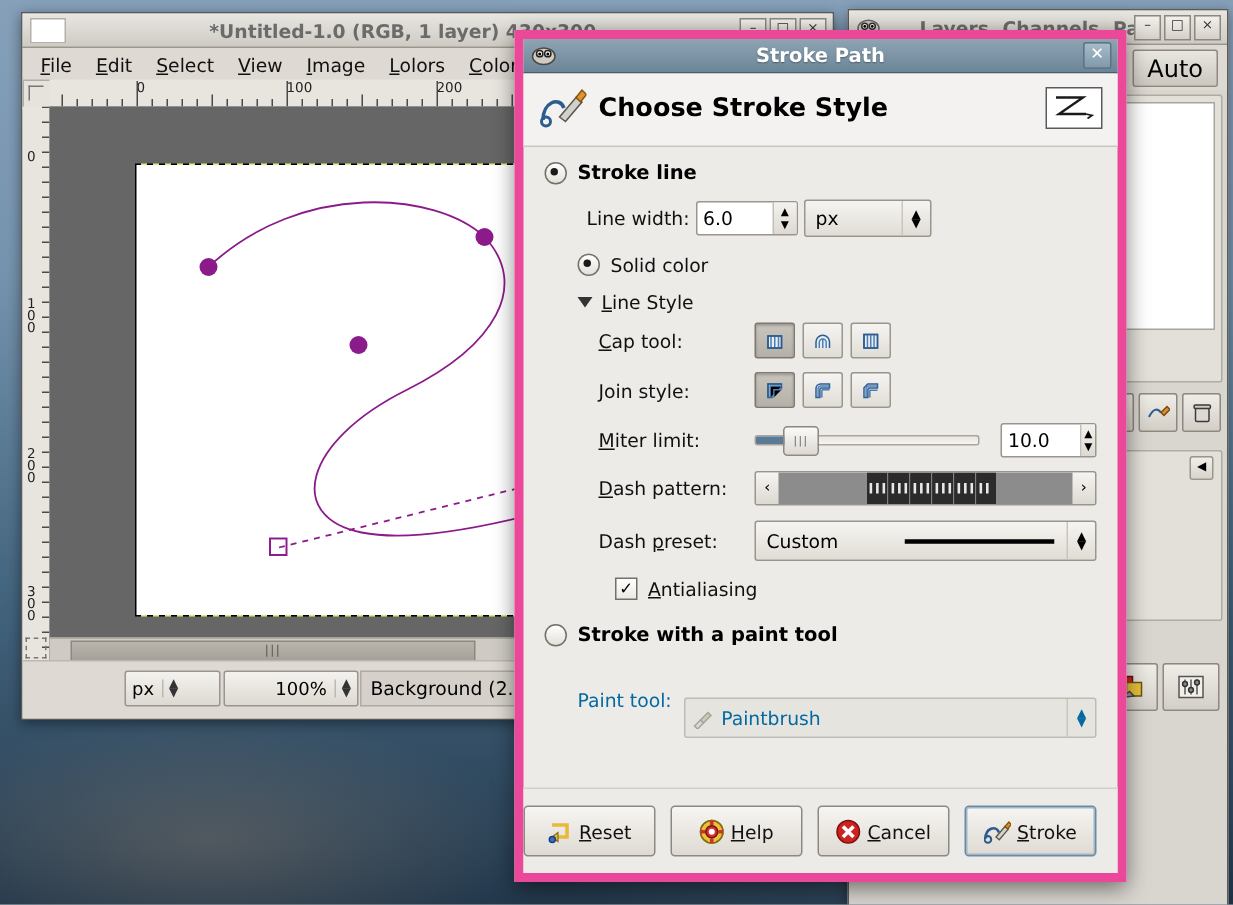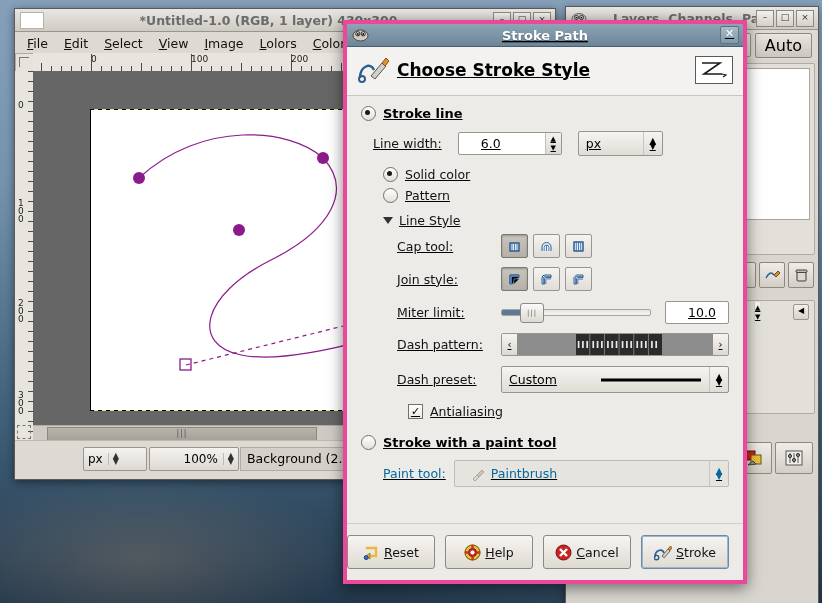--- a/index.html
+++ b/index.html
@@ -69,21 +69,21 @@
   .dock-list{height:150px;background:#fff;border:1px solid #a9a49c;margin:4px;}
   .dock-iconrow{display:flex;gap:3px;padding:4px;justify-content:flex-end;}
   .ibtn{width:24px;height:24px;border:1px solid #8d8880;border-radius:2px;
     background:linear-gradient(180deg,#f0ede8,#d3cfc7);display:flex;align-items:center;justify-content:center;font-size:12px;}
   .fgbg-label{font-size:12.5px;color:#333;padding:3px 6px;}
   .toolrow{display:flex;gap:3px;padding:4px;}
   .tool-btn{width:36px;height:30px;border:1px solid #8d8880;border-radius:2px;
     background:linear-gradient(180deg,#f0ede8,#d3cfc7);display:flex;align-items:center;justify-content:center;}
   
   #dialog{position:absolute;left:343px;top:20px;width:396px;height:556px;
-    background:#ecebe8;border:4px solid #ec4899;box-shadow:0 4px 14px rgba(0,0,0,.5);text-decoration:underline;}
+    background:#ecebe8;border:6px solid #ec4899;box-shadow:0 4px 14px rgba(0,0,0,.5);}
   .dlg-title{height:22px;display:flex;align-items:center;
     background:linear-gradient(180deg,#8ea4b4,#6b8598);border-bottom:1px solid #4a5d6b;}
   .dlg-gimp-icon{width:20px;height:16px;margin-left:3px;display:flex;align-items:center;justify-content:center;font-size:12px;}
   .dlg-title-txt{flex:1;text-align:center;font-weight:bold;font-size:13px;color:#fff;
     text-shadow:0 1px 1px rgba(0,0,0,.35);}
   .dlg-close{width:17px;height:16px;margin-right:4px;border:1px solid #5d7385;border-radius:2px;
     background:linear-gradient(180deg,#a8bbc8,#8099aa);color:#fff;font-size:11px;line-height:14px;text-align:center;font-weight:bold;}
   .dlg-header{display:flex;align-items:center;gap:8px;padding:7px 10px 9px 10px;
     background:#f3f2f0;border-bottom:1px solid #c9c6c0;}
   .hdr-icon{width:32px;height:32px;flex:none;}
@@ -93,21 +93,21 @@
   .hdr-preview{width:36px;height:26px;border:1px solid #5a5a5a;background:#fff;flex:none;}
   .dlg-body{padding:10px 14px 0 14px;}
   .radio{display:inline-block;width:13px;height:13px;border-radius:50%;
     border:1px solid #757066;background:linear-gradient(180deg,#fff,#e3e0da);vertical-align:-2px;position:relative;}
   .radio.on:after{content:"";position:absolute;left:3px;top:3px;width:5px;height:5px;border-radius:50%;background:#1a1a1a;}
   .row{display:flex;align-items:center;}
   .lbl{font-size:12.5px;color:#111;}
   .lbl u{text-decoration:underline;}
   .bold{font-weight:bold;font-size:13px;}
   .spinbox{display:flex;align-items:center;border:1px solid #9a958d;background:#fff;border-radius:2px;height:21px;}
-  .spinbox input{border:0;outline:0;width:42px;padding:0 22px;font-size:12.5px;font-family:inherit;background:transparent;}
+  .spinbox input{border:0;outline:0;width:42px;padding:0 4px;font-size:12.5px;font-family:inherit;background:transparent;}
   .spin-btns{display:flex;flex-direction:column;justify-content:center;width:15px;height:100%;
     border-left:1px solid #c3bfb8;background:linear-gradient(180deg,#f4f2ee,#ddd9d2);}
   .spin-btns b{font-size:7px;line-height:9px;text-align:center;font-weight:normal;}
   .combo{display:flex;align-items:center;justify-content:space-between;border:1px solid #9a958d;border-radius:2px;
     height:23px;background:linear-gradient(180deg,#f6f4f1,#e0ddd6);padding-left:7px;font-size:12.5px;}
   .combo .arrows{width:18px;display:flex;flex-direction:column;align-items:center;justify-content:center;
     border-left:1px solid #c9c5be;height:100%;line-height:6px;font-size:8px;}
   .expander{display:flex;align-items:center;gap:6px;margin:10px 0 6px 0;}
   .tri{width:0;height:0;border-left:5px solid transparent;border-right:5px solid transparent;border-top:7px solid #333;}
   .style-btn{width:25px;height:22px;border:1px solid #9a958d;border-radius:2px;
@@ -450,45 +450,41 @@
     </div>
   </div>
 
   <div class="dlg-body">
 
     <div class="row" style="gap:7px;">
       <span class="radio on"></span>
       <span class="bold">Stroke line</span>
     </div>
 
-    <div class="row" style="gap:16px;margin:10px 0 0 12px;">
+    <div class="row" style="gap:4px;margin:10px 0 0 28px;">
       <span class="lbl">Line width:</span>
       <span class="spinbox">
         <input type="text" value="6.0" style="">
         <span class="spin-btns">
             <b>▲</b>
             <b>▼</b>
           </span>
       </span>
       <span class="combo" style="width:76px;">
         <span>px</span>
         <span class="arrows">
             <b>▲</b>
             <b>▼</b>
           </span>
       </span>
     </div>
 
     <div class="row" style="gap:7px;margin:11px 0 0 22px;">
       <span class="radio on"></span>
       <span class="lbl">Solid color</span>
-    </div>
-    <div class="row" style="gap:7px;margin:6px 0 0 22px;">
-      <span class="radio"></span>
-      <span class="lbl">Pattern</span>
     </div>
 
     <div class="expander" style="margin-left:22px;">
       <span class="tri"></span>
       <span class="lbl"><u>L</u><span>ine Style</span></span>
     </div>
 
     <div class="row" style="margin:6px 0 0 36px;">
       <span class="lbl" style="width:104px;"><u>C</u><span>ap tool:</span></span>
       <span class="style-btn sel">
@@ -612,21 +608,21 @@
       <span class="chk">✓</span>
       <span class="lbl"><u>A</u><span>ntialiasing</span></span>
     </div>
 
     <div class="row" style="gap:7px;margin-top:16px;">
       <span class="radio"></span>
       <span class="bold">Stroke with a paint tool</span>
     </div>
     <div class="row" style="margin:10px 0 0 22px;gap:8px;">
       <span class="lbl dis">Paint tool:</span>
-      <span class="combo dis-combo" style="flex:1;height:25px;padding-left:16px;">
+      <span class="combo dis-combo" style="flex:1;height:25px;padding-left:4px;margin-top:24px;">
         <span style="display:flex;align-items:center;gap:5px;">
           <span>
             <svg width="15" height="14" viewBox="0 0 15 14">
                 <path d="M2 12 L6 8 l2 2 -4 4z" fill="#ddd9d2" stroke="#a8a49c"></path>
                 <path d="M6 8 L11 3 l2 2 -5 5z" fill="#cfc7b8" stroke="#a8a49c"></path>
               </svg>
           </span>
           <span class="dis">Paintbrush</span>
         </span>
         <span class="arrows dis">

